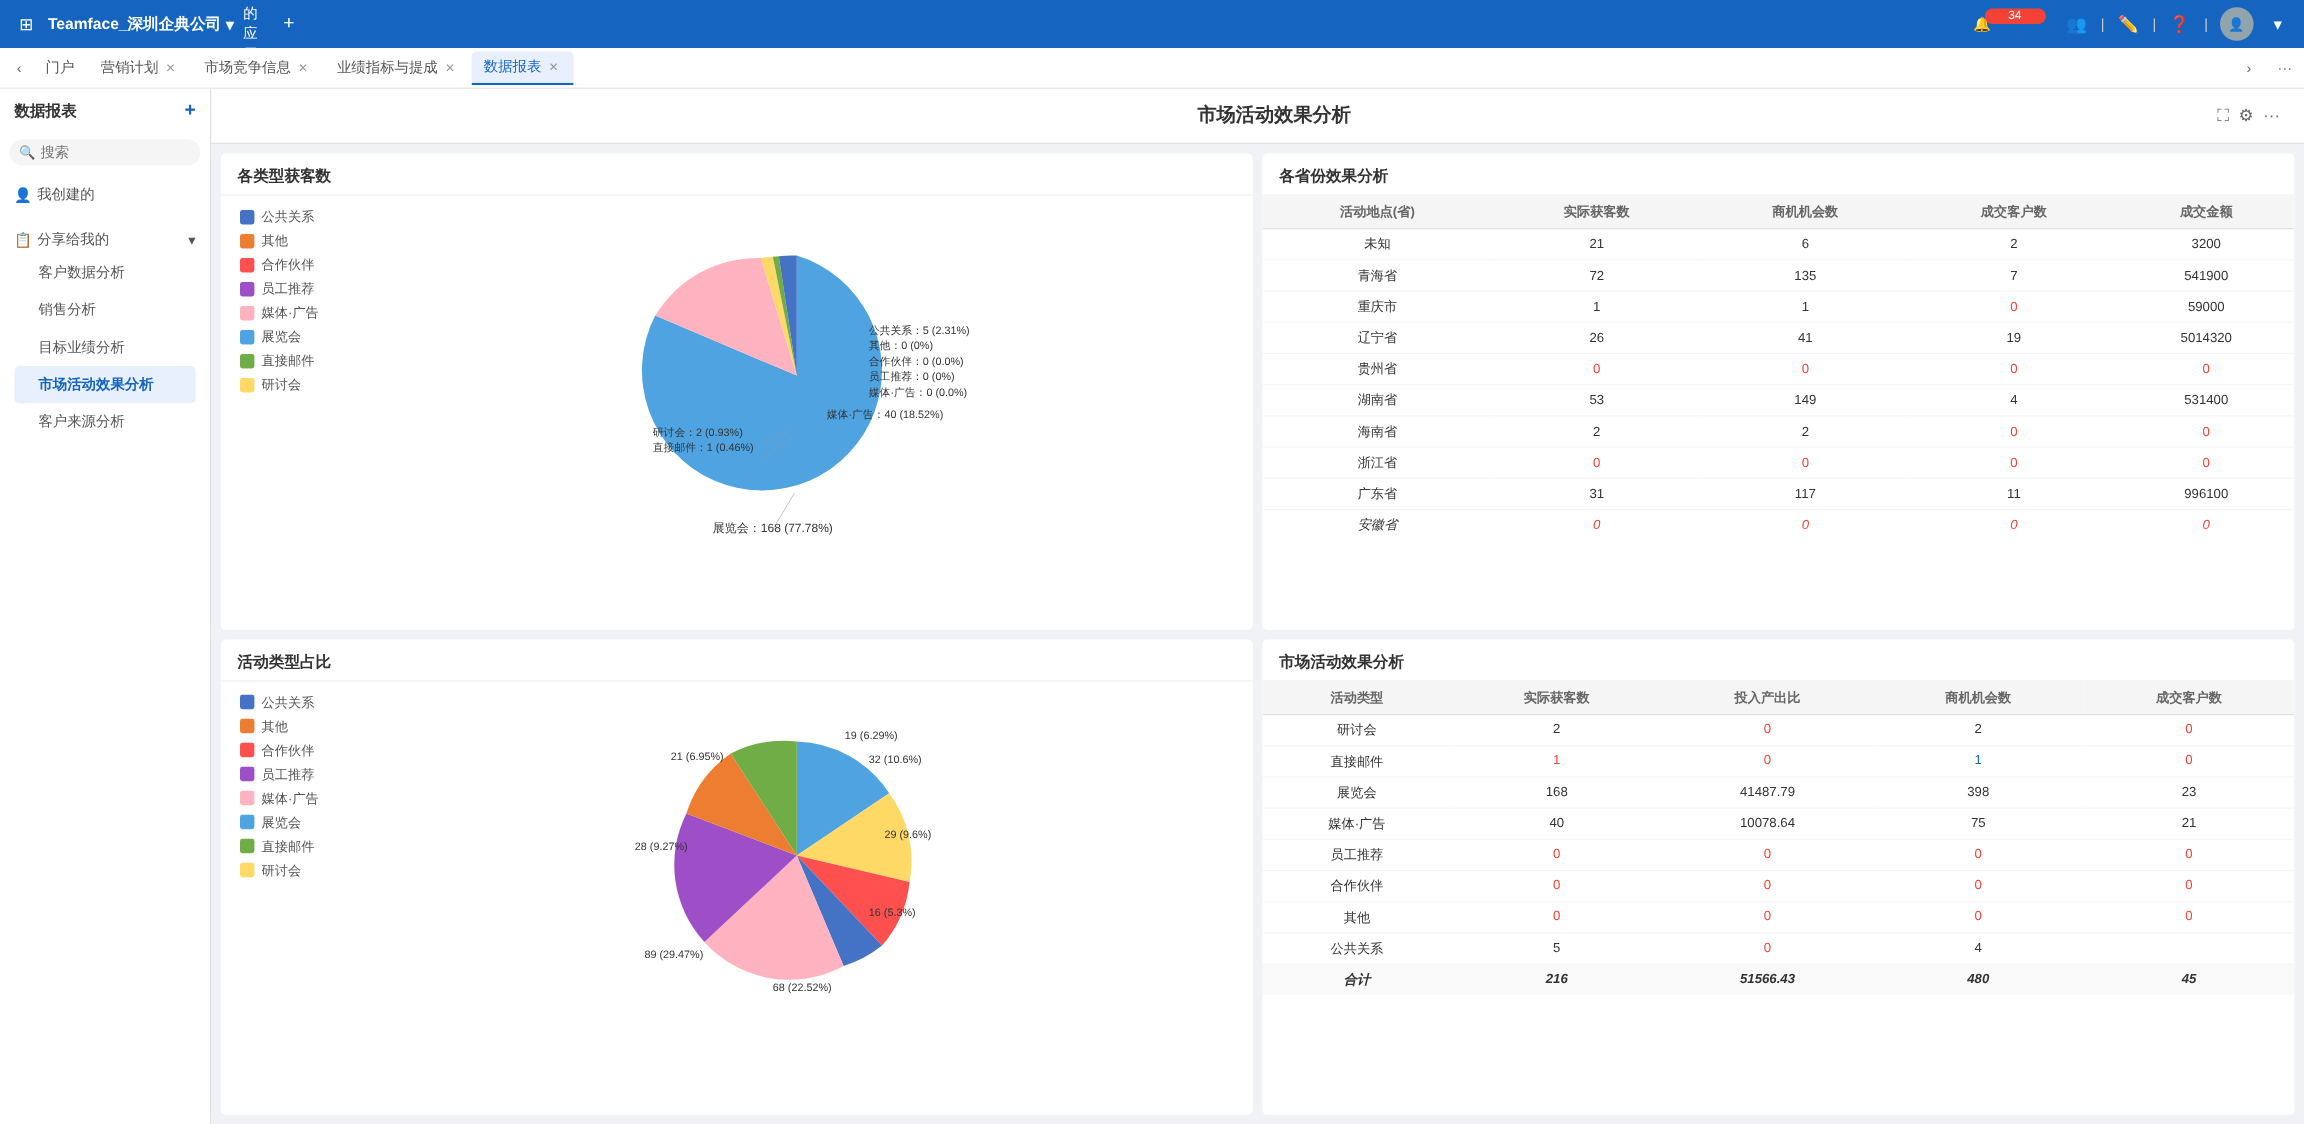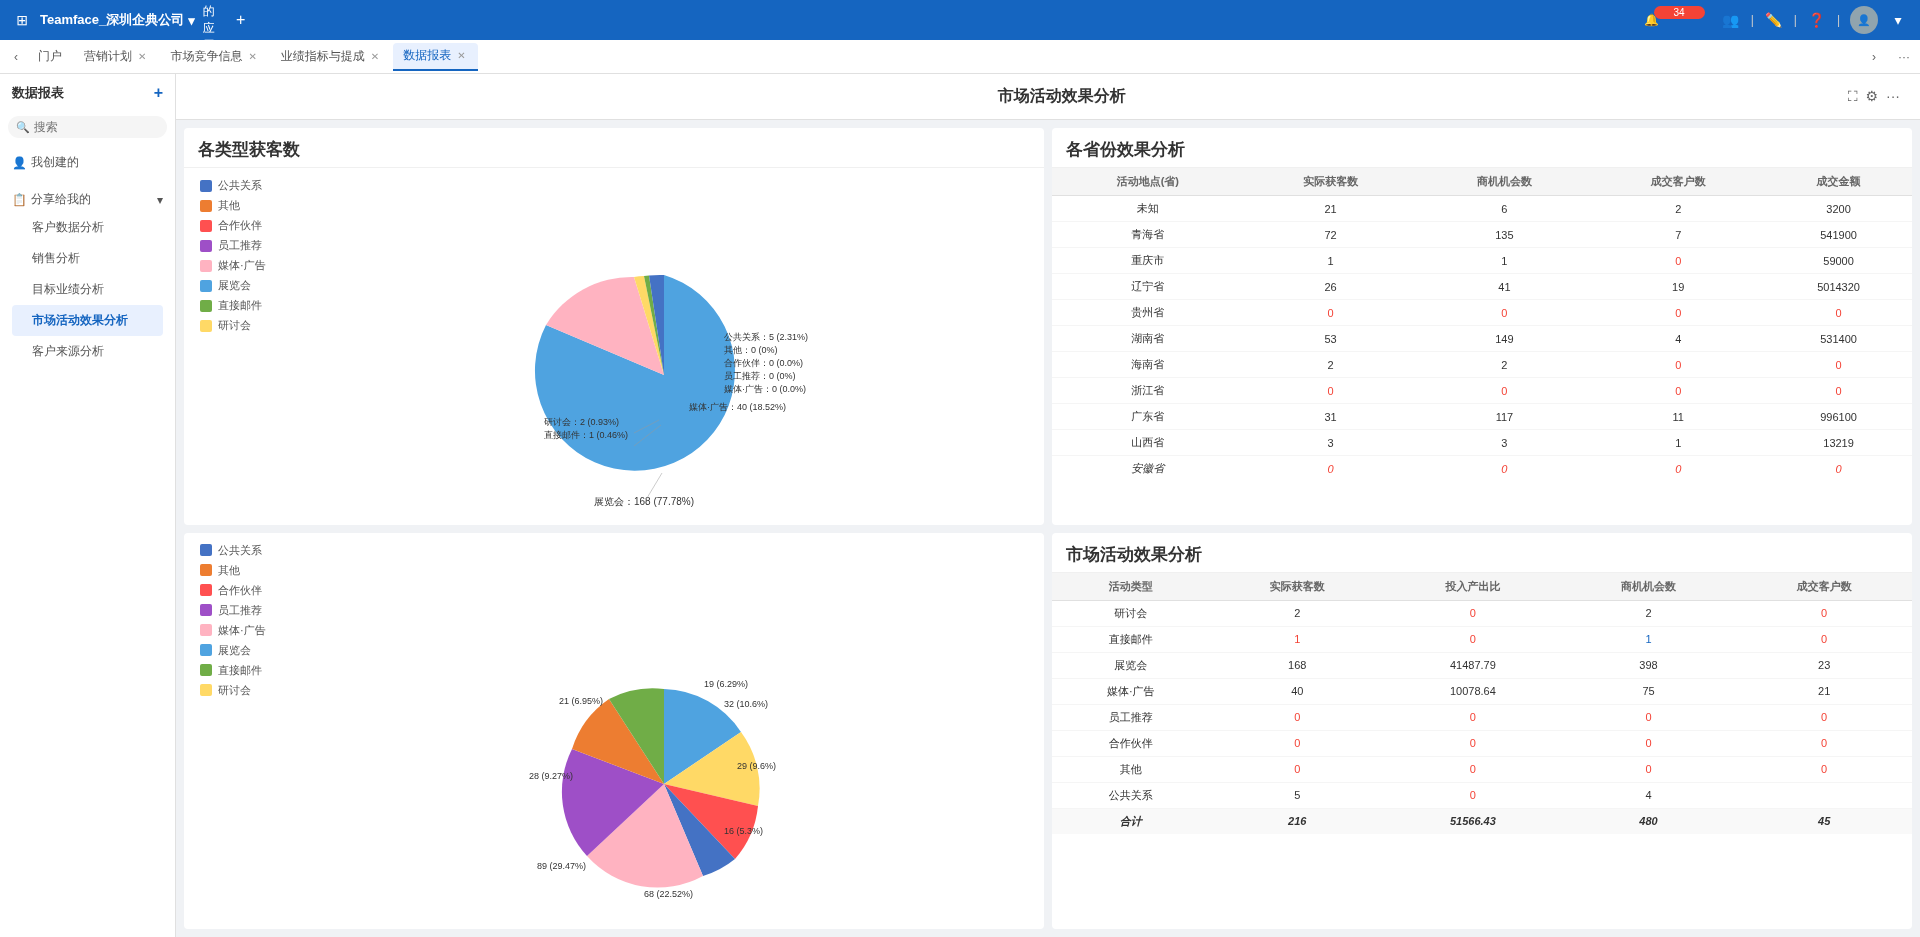--- a/index.html
+++ b/index.html
@@ -131,21 +131,21 @@
     }
 
     .panel {
       background: #fff;
       border-radius: 4px;
       display: flex;
       flex-direction: column;
       overflow: hidden;
     }
     .panel-title {
-      font-size: 17px;
+      font-size: 13px;
       font-weight: bold;
       color: #333;
       padding: 10px 14px 6px;
       border-bottom: 1px solid #f0f0f0;
     }
     .panel-body {
       flex: 1;
       display: flex;
       overflow: hidden;
     }
@@ -169,21 +169,21 @@
       width: 12px;
       height: 12px;
       border-radius: 2px;
       flex-shrink: 0;
     }
 
     
     .chart-container {
       flex: 1;
       display: flex;
-      align-items: flex-end;
+      align-items: flex-start;
       justify-content: center;
       padding: 10px;
       position: relative;
     }
 
     
     .data-table {
       width: 100%;
       border-collapse: collapse;
       font-size: 11px;
@@ -447,40 +447,34 @@
                     <td style="color: rgb(244, 67, 54);">0</td>
                   </tr>
                   <tr>
                     <td>广东省</td>
                     <td>31</td>
                     <td>117</td>
                     <td>11</td>
                     <td>996100</td>
                   </tr>
                   <tr>
-                    <td>山西省</td>
-                    <td>3</td>
-                    <td>3</td>
-                    <td>1</td>
-                    <td>13219</td>
-                  </tr>
-                  <tr>
                     <td>安徽省</td>
                     <td style="color: rgb(244, 67, 54);">0</td>
                     <td style="color: rgb(244, 67, 54);">0</td>
                     <td style="color: rgb(244, 67, 54);">0</td>
                     <td style="color: rgb(244, 67, 54);">0</td>
                   </tr>
                 </tbody>
             </table>
           </div>
         </div>
       </div>
 
       <div class="panel">
+        <div class="panel-title">活动类型占比</div>
         <div class="panel-body">
           <div class="legend" id="legend3">
               <div class="legend-item">
                 <span class="legend-color" style="background:#4472c4"></span>
                 <span>公共关系</span>
               </div>
               <div class="legend-item">
                 <span class="legend-color" style="background:#ed7d31"></span>
                 <span>其他</span>
               </div>

